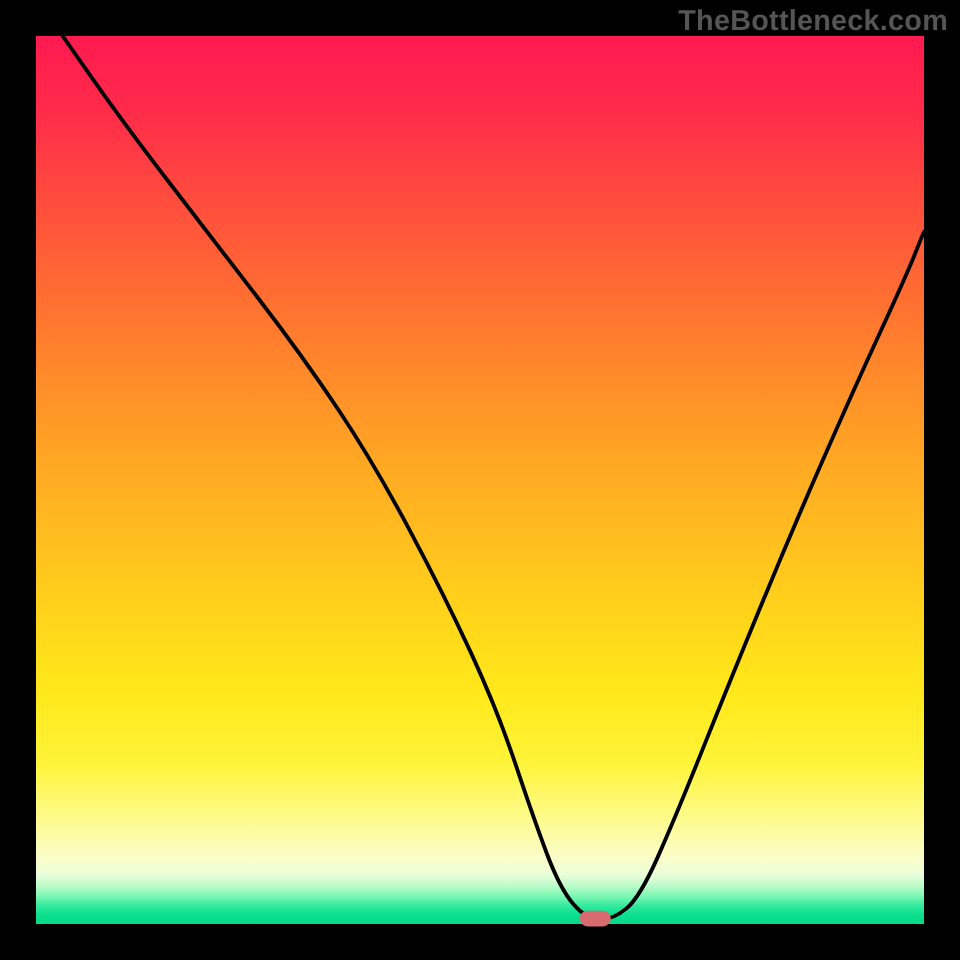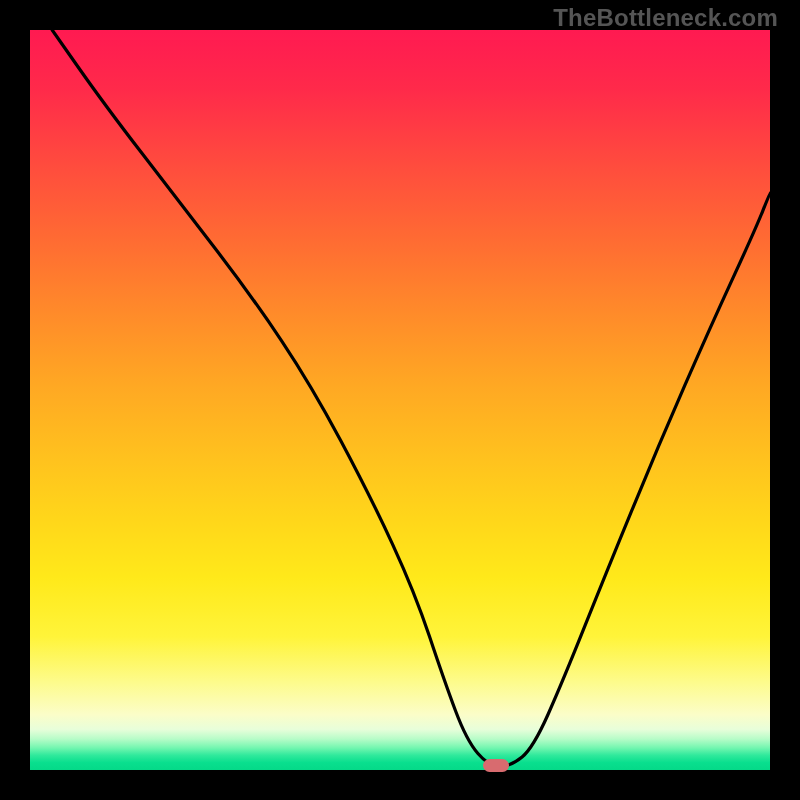--- a/index.html
+++ b/index.html
@@ -13,21 +13,21 @@
   }
   .wrap {
     position: relative;
     width: 800px;
     height: 800px;
     background: #000;
   }
   .watermark {
     position: absolute;
     top: 4px;
-    right: 22px;
+    right: 10px;
     color: #555;
     font-size: 24px;
     font-weight: bold;
     letter-spacing: 0.2px;
     z-index: 10;
   }
   .plot {
     position: absolute;
     left: 30px;
     top: 30px;

